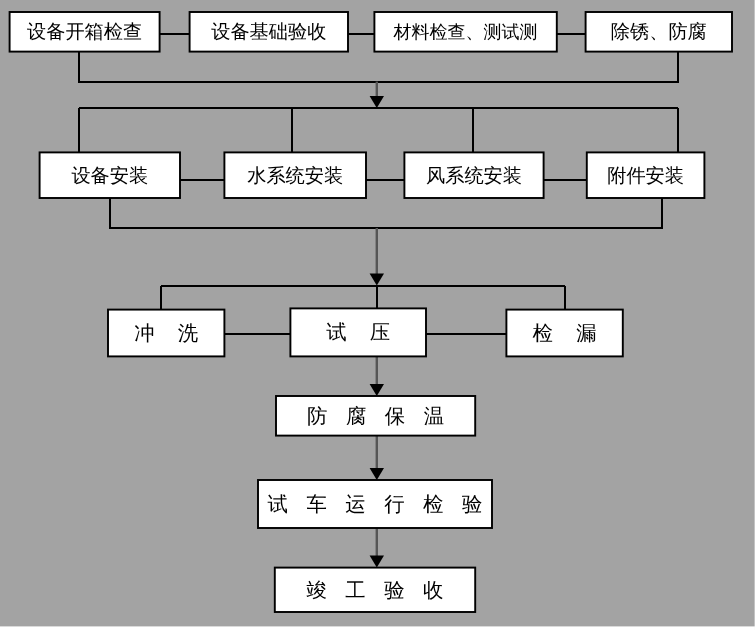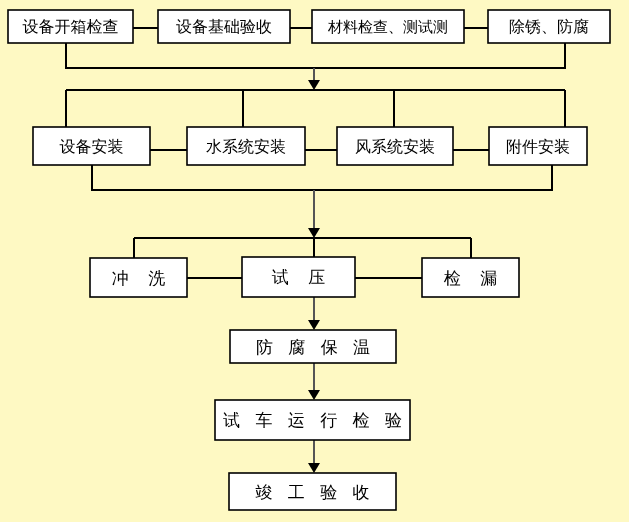--- a/index.html
+++ b/index.html
@@ -10,21 +10,21 @@
   body {
     width: 629px;
     height: 525px;
     font-family: "DejaVu Sans", "Liberation Sans", sans-serif;
     overflow: hidden;
   }
   #flowchart-root {
     position: relative;
     width: 629px;
     height: 522px;
-    background: #fef9c3;
+    background: #a3a3a3;
   }
   svg.chart-svg {
     position: absolute;
     left: 0;
     top: 0;
     width: 629px;
     height: 525px;
   }
   .node-box {
     fill: #ffffff;

